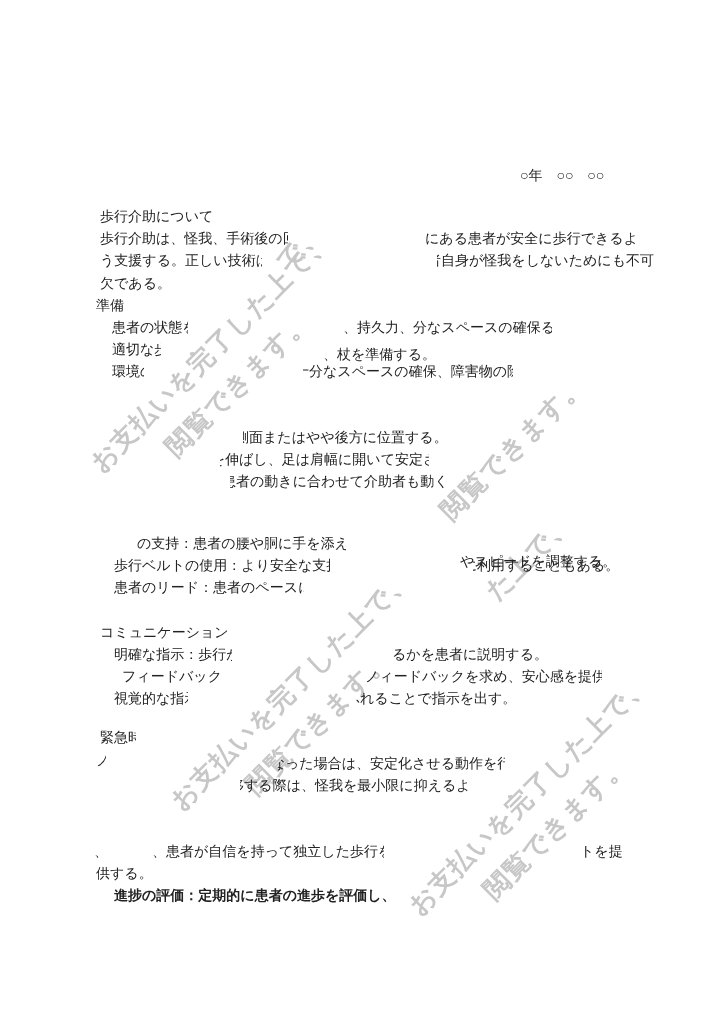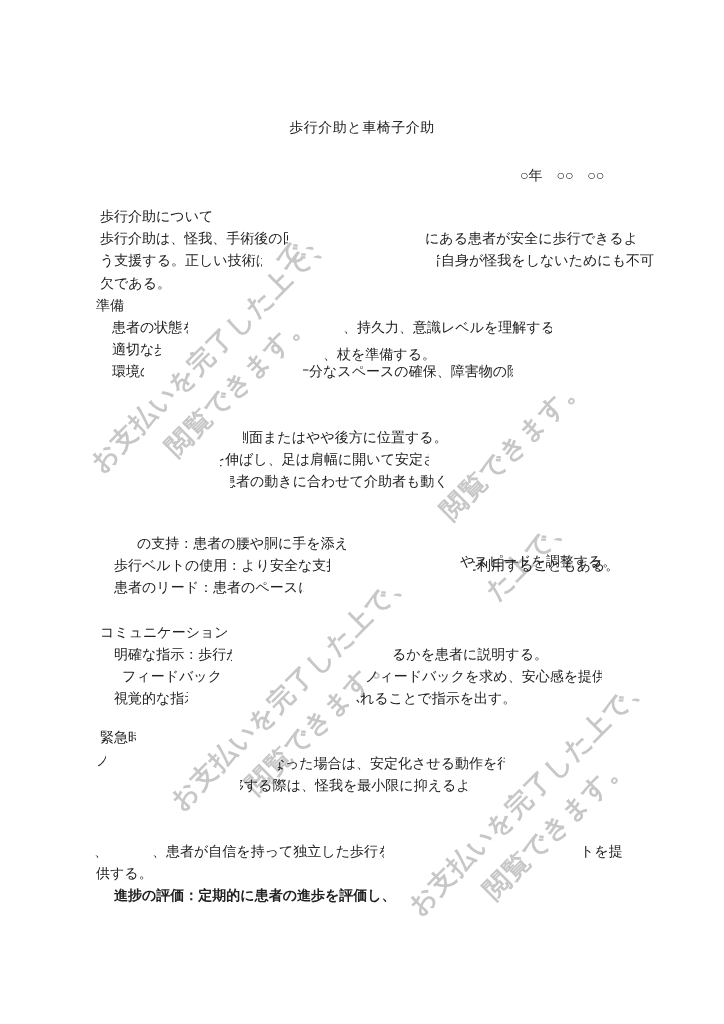--- a/index.html
+++ b/index.html
@@ -64,32 +64,31 @@
       </div>
       <div class="wm" style="left: 160px; top: 790px; color: rgb(199, 199, 199);">
         <span class="wm-line">お支払いを完了した上で、</span>
         <span class="wm-line indent">閲覧できます。</span>
       </div>
       <div class="wm" style="left: 398px; top: 895px; color: rgb(199, 199, 199);">
         <span class="wm-line">お支払いを完了した上で、</span>
         <span class="wm-line indent">閲覧できます。</span>
       </div>
     </div>
-  <div class="doc-title">歩行介助と車椅子介助</div>
   <div class="doc-date">○年　○○　○○</div>
   <div id="frag-layer">
       <div class="frag" style="left: 100px; top: 207px;"><span>歩行介助について</span></div>
       <div class="frag" style="left: 100px; top: 229px;"><span>歩行介助は、怪我、手術後の</span><span class="pc" style="width: 5px;"><span>回</span></span></div>
       <div class="frag" style="left: 425px; top: 229px; font-family: Liberation Serif, serif;"><span>にある患者が安全に歩行できるよ</span></div>
       <div class="frag" style="left: 100px; top: 251px;"><span>う支援する。正しい技術</span><span class="pc" style="width: 6px;"><span>は</span></span></div>
       <div class="frag" style="left: 437px; top: 251px;"><span class="pc" style="width: 4px;"><span style="margin-left: -10px;">者</span></span><span>自身が怪我をしないためにも不可</span></div>
       <div class="frag" style="left: 100px; top: 274px;"><span>欠である。</span></div>
       <div class="frag" style="left: 96px; top: 296px;"><span>準備</span></div>
       <div class="frag" style="left: 112px; top: 318px;"><span>患者の状態</span><span class="pc" style="width: 6px;"><span>を</span></span></div>
-      <div class="frag" style="left: 343px; top: 318px;"><span>、持久力、意識レベルを理解す</span><span class="pc" style="width: 11px;"><span>る</span></span></div>
+      <div class="frag" style="left: 343px; top: 318px;"><span>、持久力、分なスペースの確保</span><span class="pc" style="width: 11px;"><span>る</span></span></div>
       <div class="frag" style="left: 112px; top: 340px;"><span>適切な</span><span class="pc" style="width: 7px;"><span>歩</span></span></div>
       <div class="frag" style="left: 323px; top: 345px;"><span>、杖を準備する。</span></div>
       <div class="frag" style="left: 112px; top: 362px;"><span>環境</span><span class="pc" style="width: 4px;"><span>の</span></span></div>
       <div class="frag" style="left: 303px; top: 362px;"><span class="pc" style="width: 6px;"><span style="margin-left: -8px;">十</span></span><span>分なスペースの確保、障害物の</span><span class="pc" style="width: 6px;"><span>除</span></span></div>
       <div class="frag" style="left: 243px; top: 428px;"><span class="pc" style="width: 6px;"><span style="margin-left: -8px;">側</span></span><span>面またはやや後方に位置する。</span></div>
       <div class="frag" style="left: 220px; top: 450px;"><span class="pc" style="width: 5px;"><span style="margin-left: -9px;">を</span></span><span>伸ばし、足は肩幅に開いて安定</span><span class="pc" style="width: 6px;"><span>さ</span></span></div>
       <div class="frag" style="left: 230px; top: 472px;"><span class="pc" style="width: 6px;"><span style="margin-left: -8px;">患</span></span><span>者の動きに合わせて介助者も動く</span></div>
       <div class="frag" style="left: 137px; top: 534px;"><span>の支持：患者の腰や胴に手を添</span><span class="pc" style="width: 11px;"><span>え</span></span></div>
       <div class="frag" style="left: 114px; top: 556px;"><span>歩行ベルトの使用：より安全な支</span><span class="pc" style="width: 4px;"><span>持</span></span></div>
       <div class="frag" style="left: 473px; top: 556px;"><span class="pc" style="width: 4px;"><span style="margin-left: -10px;">に</span></span><span>利用することもある。</span></div>

